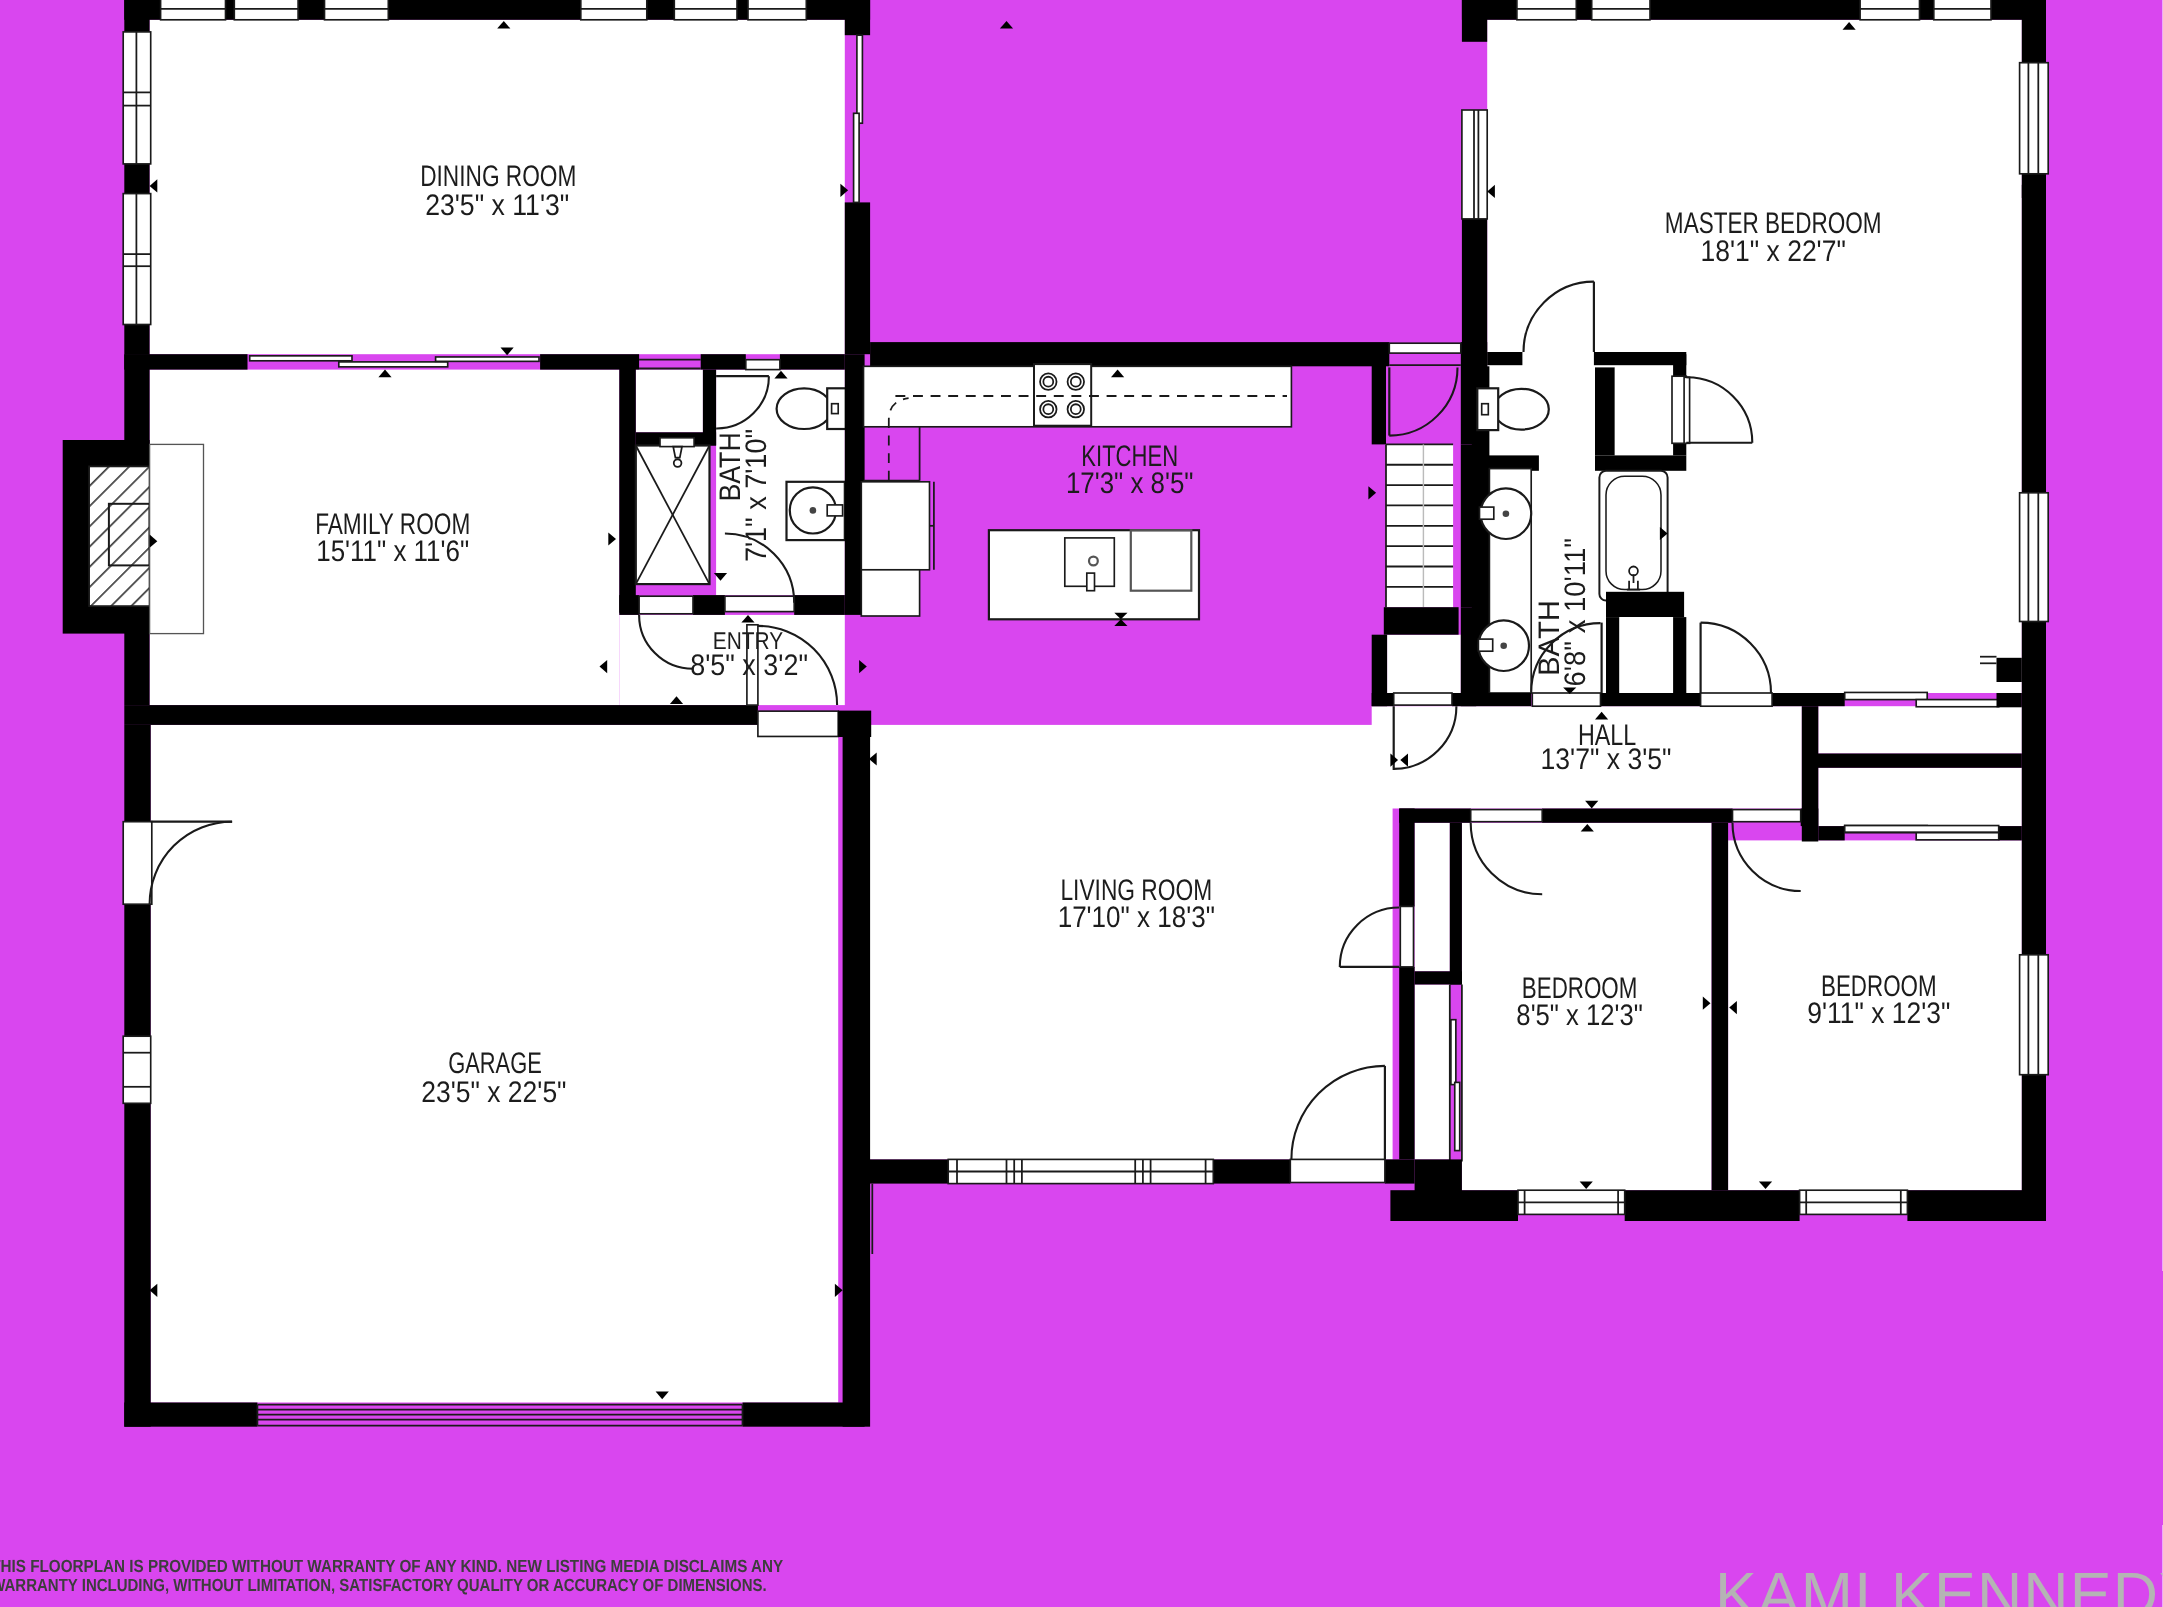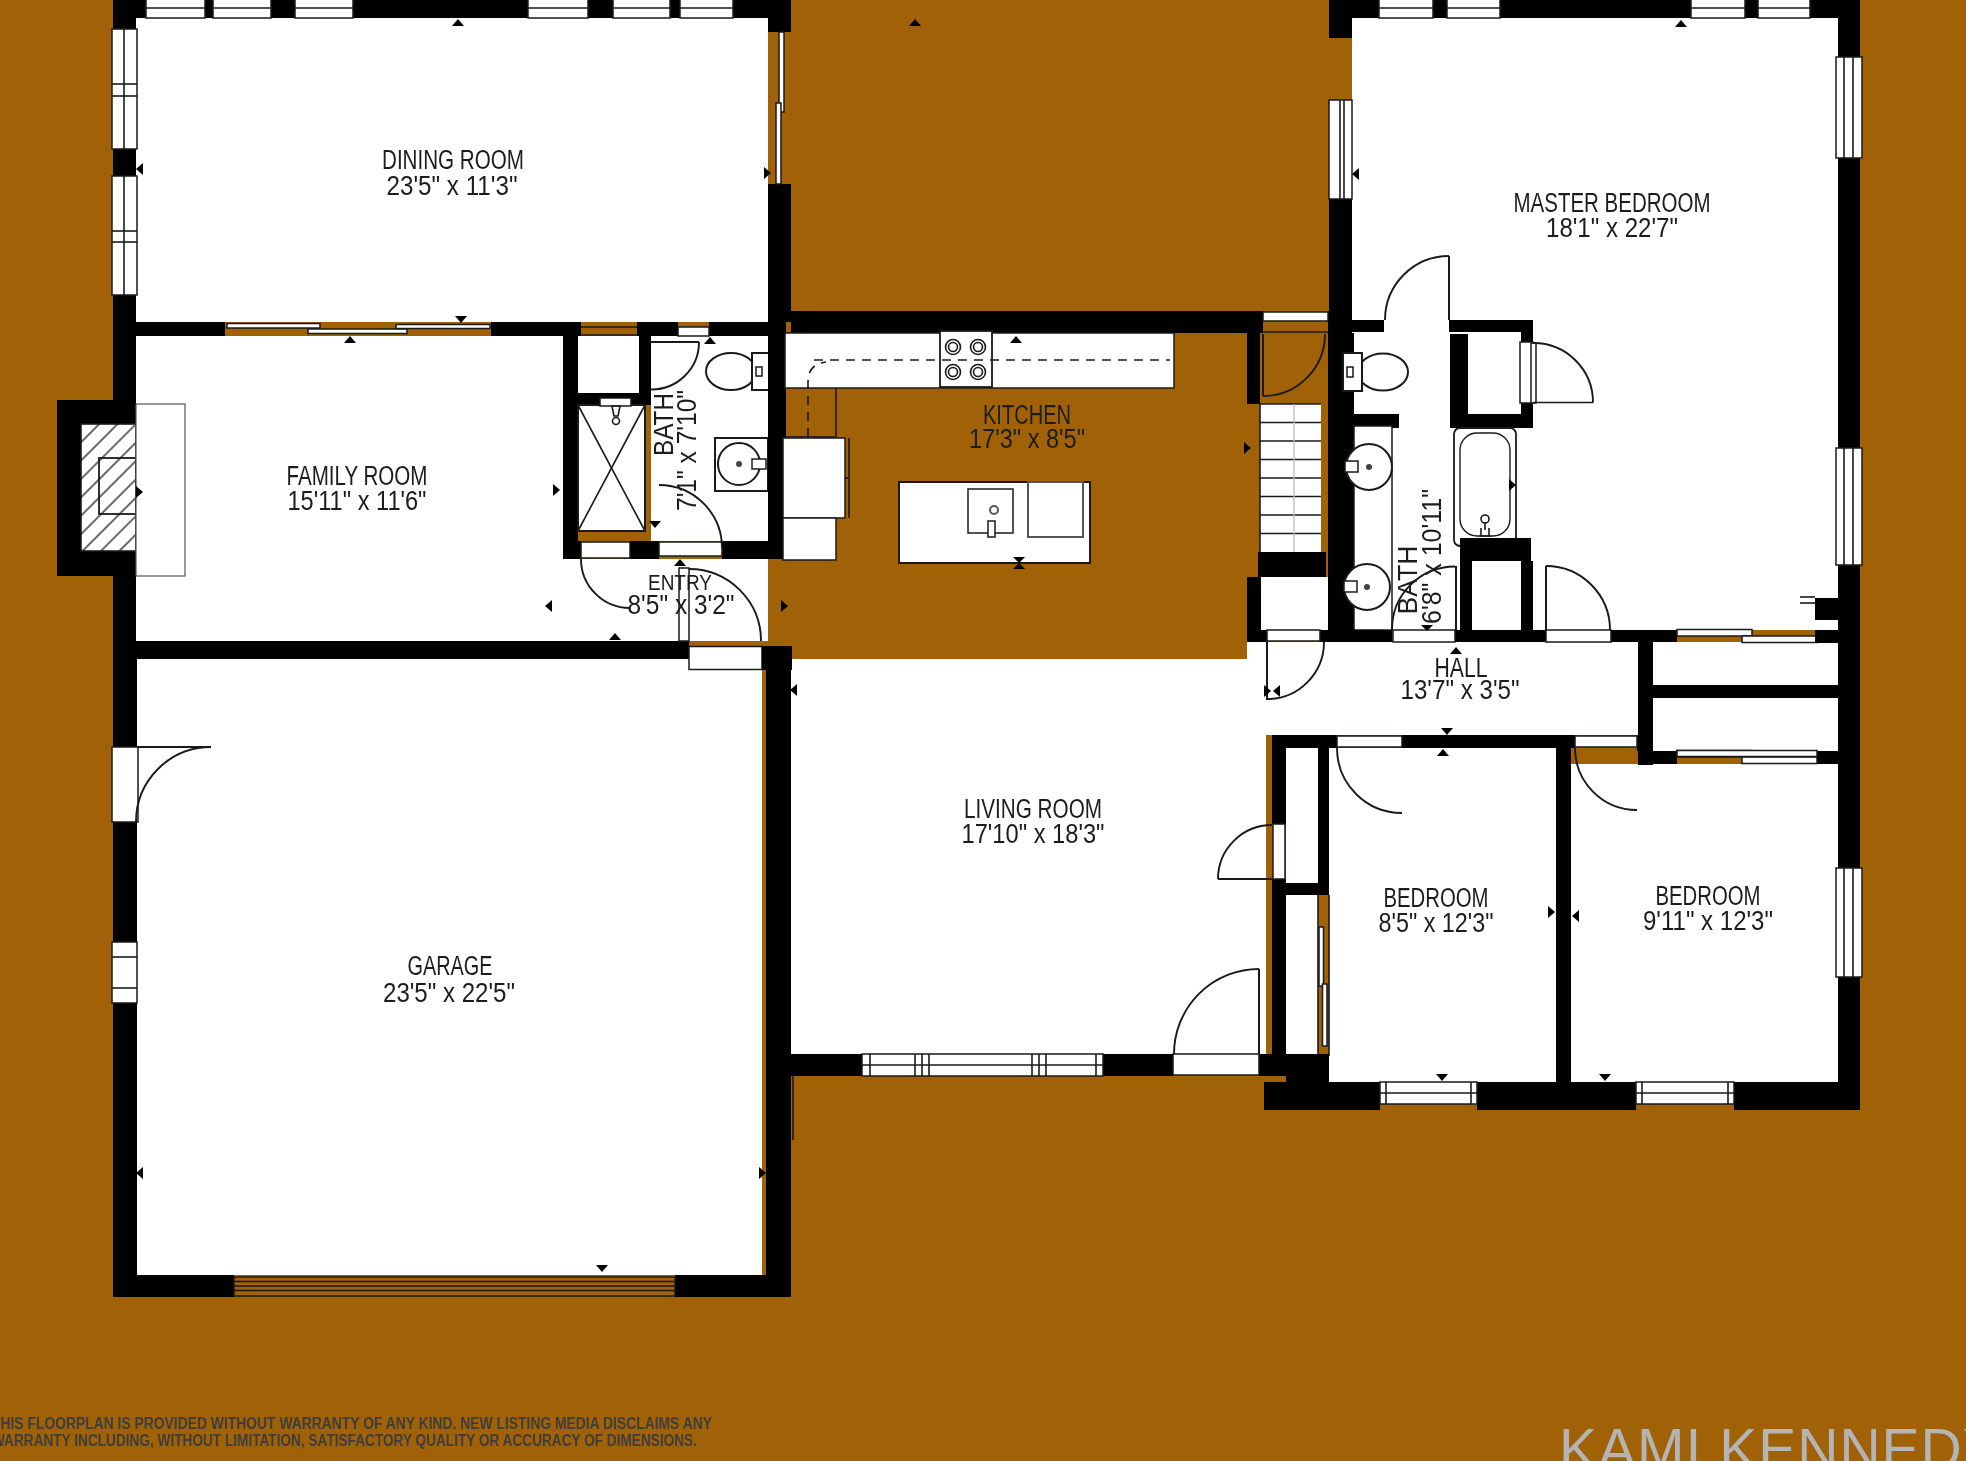--- a/index.html
+++ b/index.html
@@ -1,16 +1,16 @@
 <!DOCTYPE html>
 <html><head>
 <meta charset="utf-8">
 <style>
 html,body{margin:0;padding:0;background:#fff}
-#c{position:relative;width:1966px;height:1461px;background:#a16207;overflow:hidden;font-family:"Liberation Sans",sans-serif}
+#c{position:relative;width:1966px;height:1461px;background:#d946ef;overflow:hidden;font-family:"Liberation Sans",sans-serif}
 svg{position:absolute;top:0;left:0;display:block}
 .w{fill:#000;stroke:none}
 .wf{fill:#fff;stroke:#1a1a1a;stroke-width:2}
 .wf1{fill:#fff;stroke:#1a1a1a;stroke-width:1.5}
 .ln{stroke:#1a1a1a;stroke-width:2;fill:none}
 .th{stroke:#1a1a1a;stroke-width:1.6;fill:none}
 .ar{stroke:#1a1a1a;stroke-width:1.9;fill:none}
 .mk{fill:#000;stroke:none}
 text{fill:#1c1c1c}
 .lbl{font-size:27px;text-anchor:middle}

